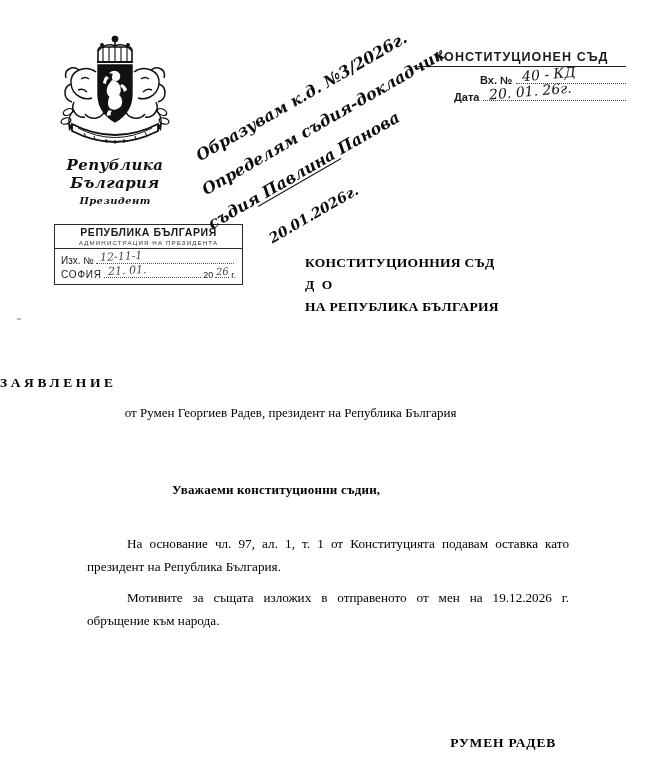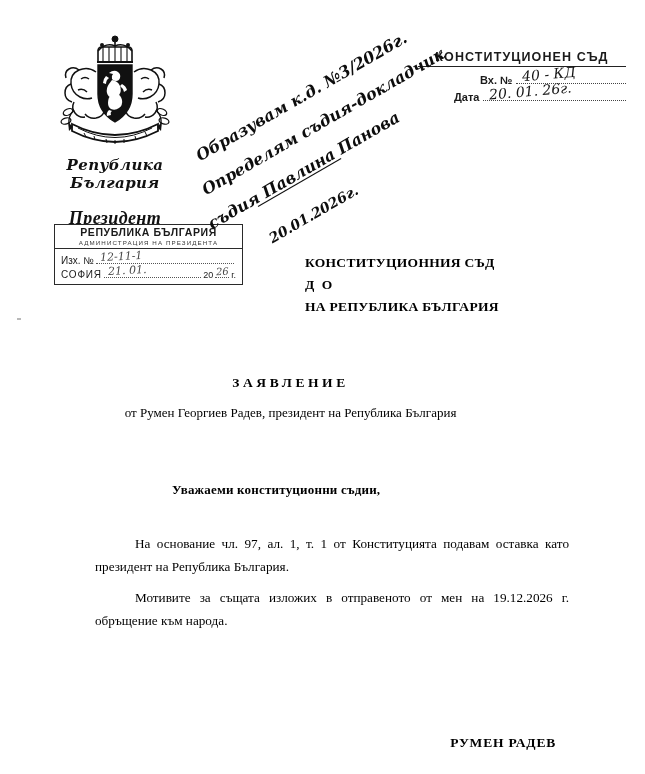--- a/index.html
+++ b/index.html
@@ -36,23 +36,22 @@
     font-style: italic;
     font-weight: 700;
     color: #111;
     letter-spacing: 0.4px;
   }
   #lh-country {
     font-size: 15px;
     margin-top: 6px;
   }
   #lh-office {
-    font-size: 18px;
-    margin-top: 16px;
-    font-family: Liberation Serif, serif;
+    font-size: 10px;
+    margin-top: 3px;
   }
 
   
   #president-stamp {
     position: absolute;
     left: 54px;
     top: 224px;
     width: 189px;
     border: 1px solid #2a2a2a;
     box-sizing: border-box;
@@ -227,21 +226,20 @@
     letter-spacing: 0.3px;
   }
   #addr-do { letter-spacing: 2px; }
 
   
   #doc-title {
     position: absolute;
     left: 0;
     top: 375px;
     width: 581px;
-    text-align: center;
     font-weight: 700;
     font-size: 13.5px;
     letter-spacing: 3.6px;
   }
   #doc-byline {
     position: absolute;
     left: 0;
     top: 405px;
     width: 581px;
     text-align: center;
@@ -261,21 +259,21 @@
   #body {
     position: absolute;
     left: 79px;
     top: 532px;
     width: 490px;
     font-size: 13.2px;
     line-height: 23px;
     text-align: justify;
   }
   #body p {
-    margin: 0 0 8px 16px;
+    margin: 0 0 8px 8px;
     text-indent: 40px;
   }
 
   
   #signature {
     position: absolute;
     left: 0;
     top: 735px;
     width: 556px;
     text-align: right;

